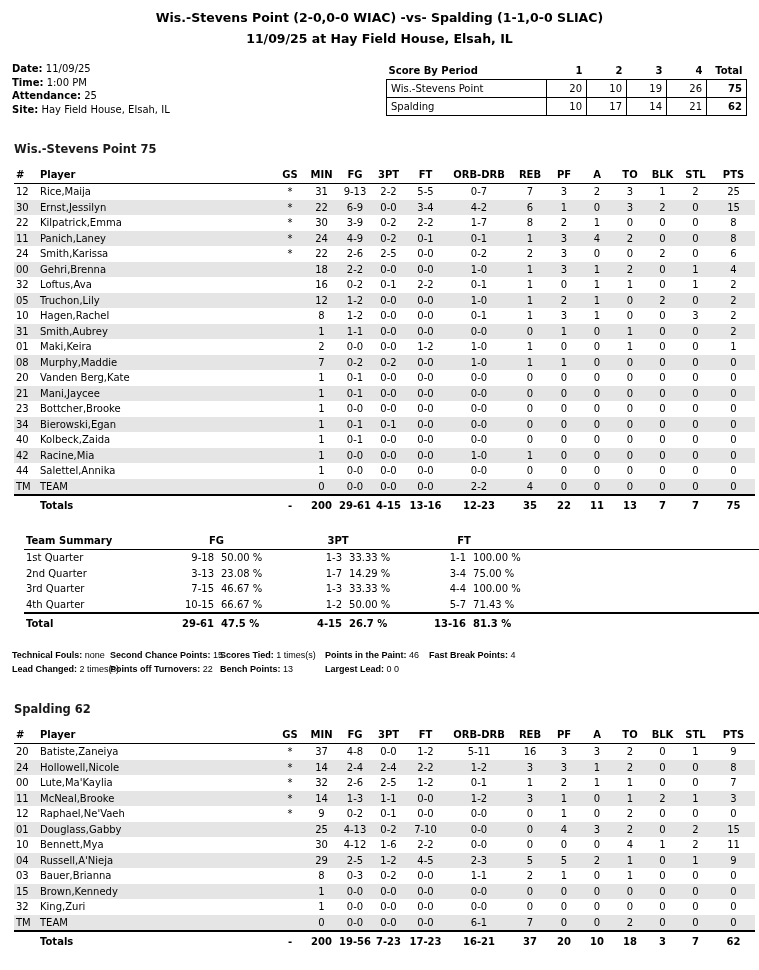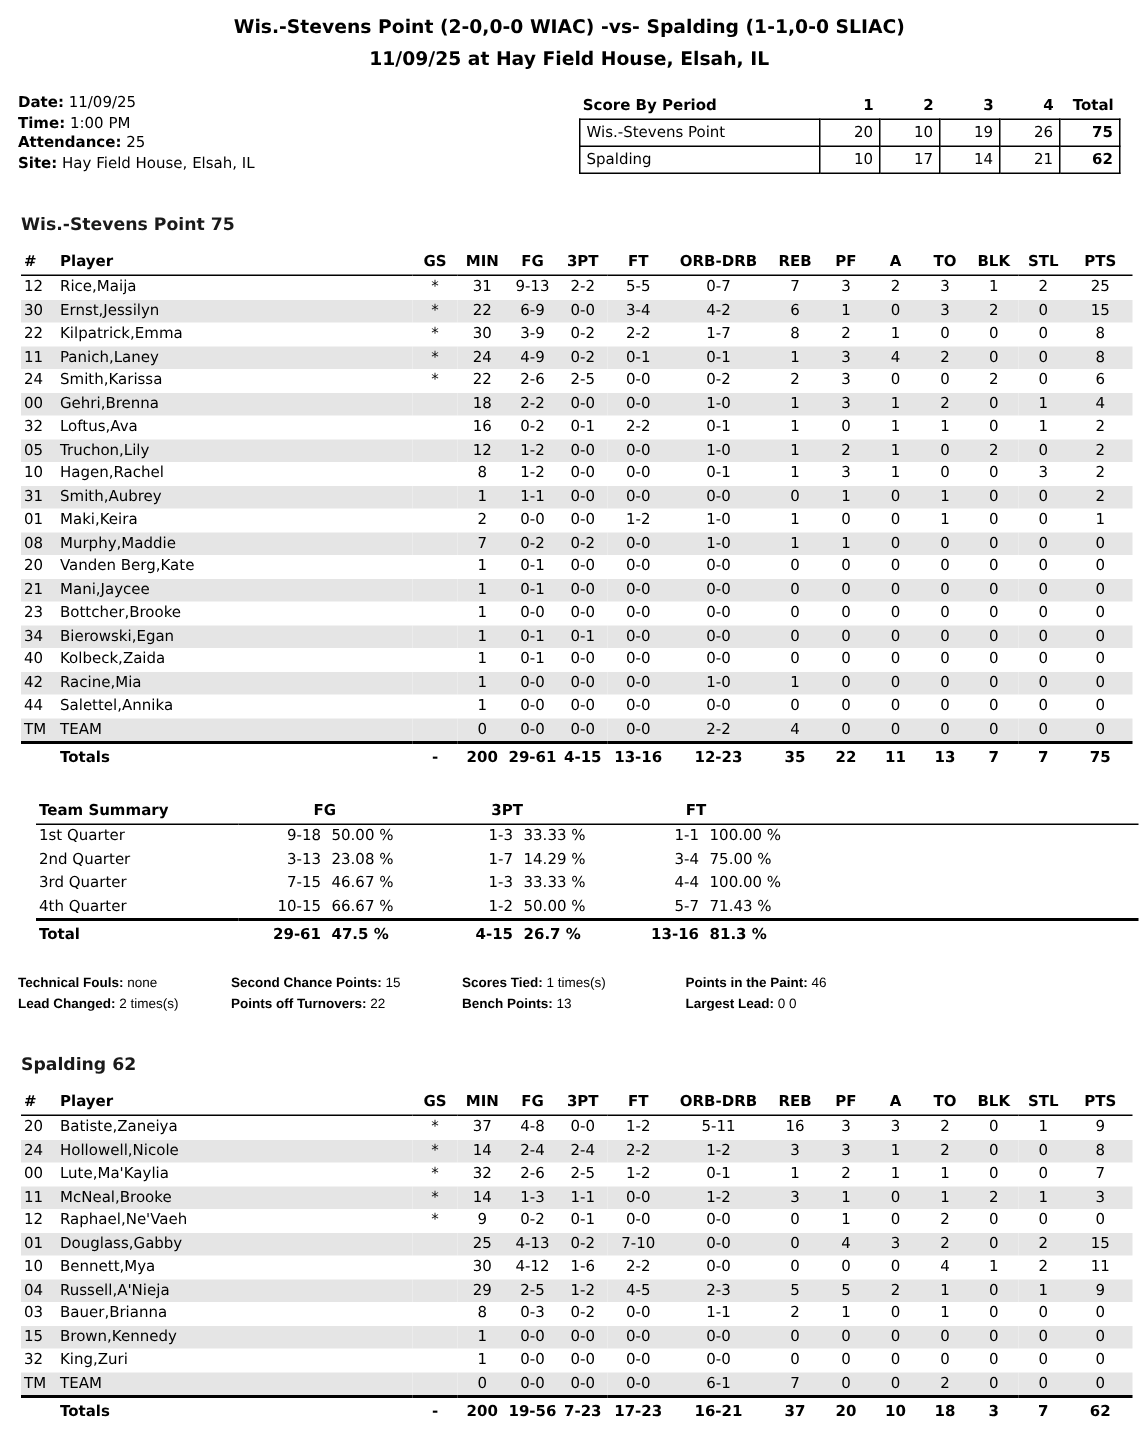--- a/index.html
+++ b/index.html
@@ -35,21 +35,21 @@
   .stable{width:741px;margin:18px 0 0 24px;font-size:10px;}
   .stable th{font-weight:bold;border-bottom:1px solid #000;padding:2px 0 3px 0;text-align:center;}
   .stable th.lbl{text-align:left;padding-left:2px;}
   .stable td{height:15.5px;padding:0;}
   .stable td.lbl{text-align:left;padding-left:2px;}
   .stable td.pair{text-align:right;}
   .stable td.pct{text-align:left;padding-left:7px;}
   .stable tr.total td{border-top:2px solid #000;font-weight:bold;height:18px;}
 
   .notes{margin:17px 0 0 12px;font-family:"Liberation Sans",sans-serif;font-size:9px;line-height:13.5px;}
-  .notes-row{display:grid;grid-template-columns:98px 110px 105px 104px auto;gap:44px;}
+  .notes-row{display:grid;grid-template-columns:98px 110px 105px 104px auto;}
   .notes b{font-weight:bold;}
   .note-cell{white-space:nowrap;}
 </style>
 </head>
 <body>
 
 <div class="title">Wis.-Stevens Point (2-0,0-0 WIAC) -vs- Spalding (1-1,0-0 SLIAC)</div>
 <div class="subtitle">11/09/25 at Hay Field House, Elsah, IL</div>
 
 <div class="top-row">
@@ -572,20 +572,21 @@
           <td></td>
         </tr>
       </tbody>
   </table>
   <div class="notes" id="notes-block">
       <div class="notes-row">
         <span class="note-cell"><b>Technical Fouls:</b> none</span>
         <span class="note-cell"><b>Second Chance Points:</b> 15</span>
         <span class="note-cell"><b>Scores Tied:</b> 1 times(s)</span>
         <span class="note-cell"><b>Points in the Paint:</b> 46</span>
+        <span class="note-cell"><b>Fast Break Points:</b> 4</span>
       </div>
       <div class="notes-row">
         <span class="note-cell"><b>Lead Changed:</b> 2 times(s)</span>
         <span class="note-cell"><b>Points off Turnovers:</b> 22</span>
         <span class="note-cell"><b>Bench Points:</b> 13</span>
         <span class="note-cell"><b>Largest Lead:</b> 0 0</span>
       </div>
     </div>
 </div>
 

